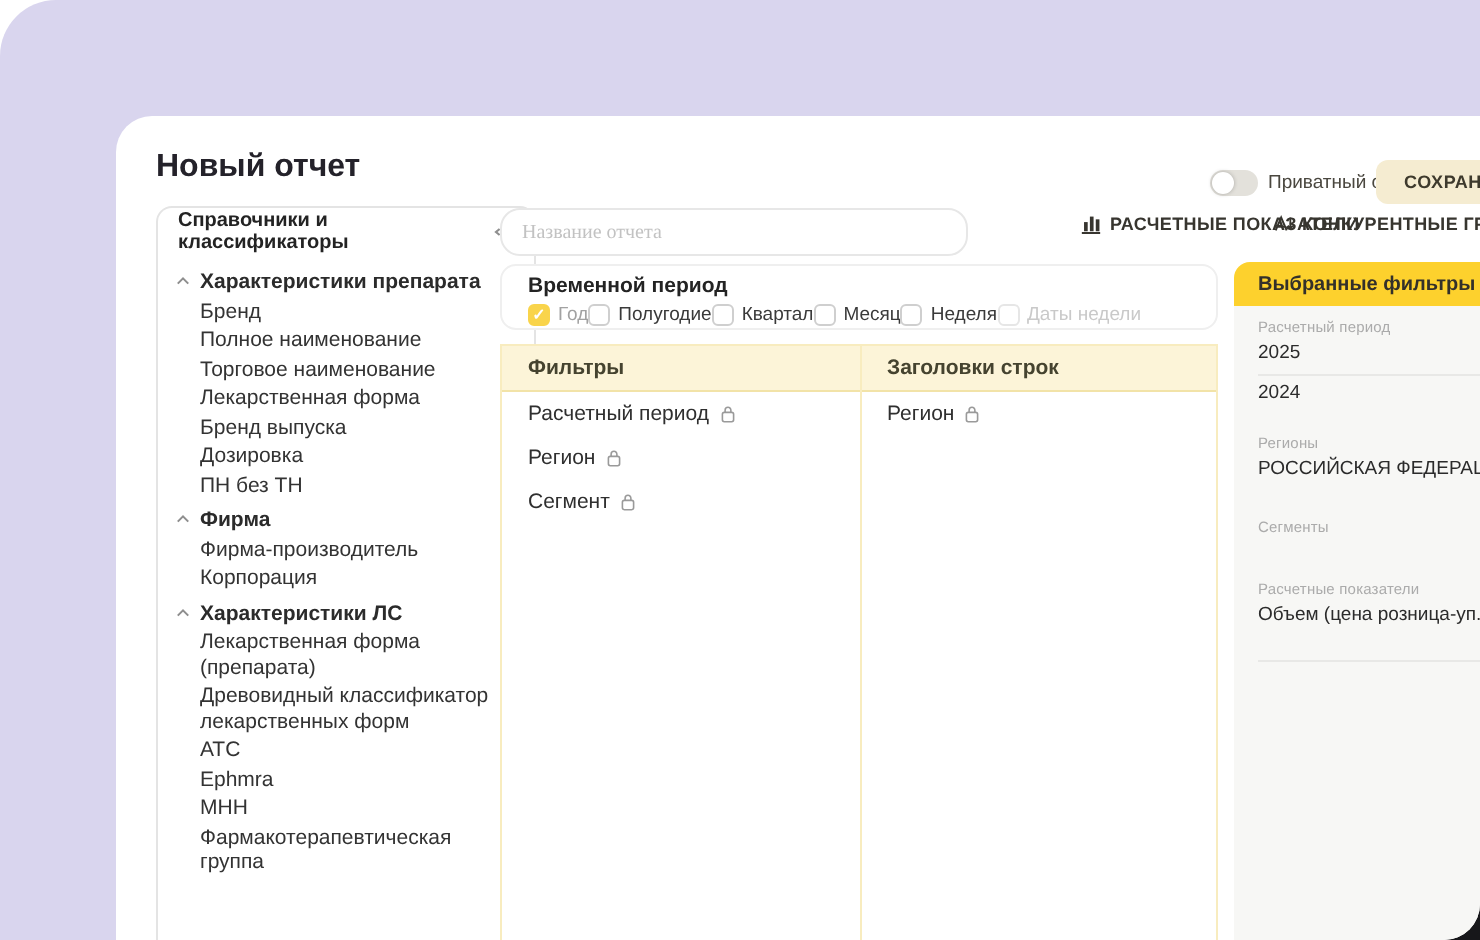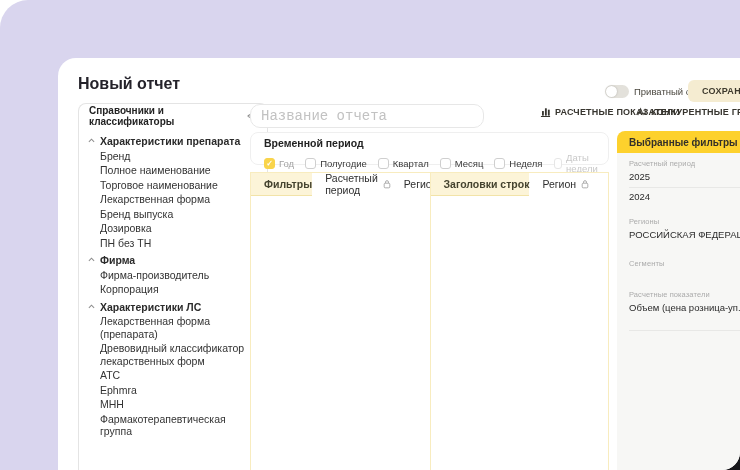--- a/index.html
+++ b/index.html
@@ -38,41 +38,41 @@
   .sb-list { position:relative; padding:7px 10px 0 6px; }
   .sb-group { position:relative; padding-left:15px; font-size:10.5px; font-weight:700; color:#2b2b2b;
               line-height:12.5px; margin-top:5px; cursor:pointer; }
   .sb-group:first-child { margin-top:0; }
   .sb-group .caret { position:absolute; left:3px; top:3px; }
   .sb-item { padding-left:15px; font-size:10.5px; color:#333; line-height:12.5px; margin-top:2px; cursor:pointer; }
   .sb-scroll { position:absolute; right:2px; top:97px; width:4px; height:268px; background:#929292; border-radius:2px; }
 
   
   .name-input { position:absolute; left:192px; top:46px; width:234px; height:24px; border:1px solid #e7e7e7;
-                border-radius:10px; padding:0 10px; font-family:Liberation Mono, monospace; font-size:14px; color:#333; }
+                border-radius:10px; padding:0 10px; font-family:Liberation Serif, serif; font-size:10px; color:#333; }
   .name-input::placeholder { color:#c2c2c2; }
 
   .period-box { position:absolute; left:192px; top:74px; width:359px; height:33px; border:1px solid #efefef;
                 border-radius:8px; background:#fff; padding:4px 0 0 13px; }
   .period-title { font-size:10.5px; font-weight:700; color:#232323; }
-  .period-opts { display:flex; align-items:center; gap:11px; margin-top:3px; }
+  .period-opts { display:flex; align-items:center; margin-top:3px; }
   .opt { display:flex; align-items:center; gap:4px; cursor:pointer; }
   .cb { width:11px; height:11px; border:1px solid #cfcfcf; border-radius:3px; background:#fff;
         display:inline-flex; align-items:center; justify-content:center; font-size:8px; color:#fff; }
   .opt.checked .cb { background:#f9d44b; border-color:#f9d44b; }
   .opt.checked .cb::after { content:"✓"; color:#fff; font-weight:700; }
   .opt .lbl { font-size:9.5px; color:#3a3a3a; }
   .opt.checked .lbl { color:#a2a2a2; }
   .opt.disabled .cb { border-color:#e6e6e6; }
   .opt.disabled .lbl { color:#c9c9c9; }
 
   
   .ftable { position:absolute; left:192px; top:114px; width:359px; height:298px; display:flex;
             border:1px solid #f8ecbf; border-bottom:none; }
-  .fcol { width:50%; display:flex; flex-direction:row; background:#fff; }
+  .fcol { width:50%; display:flex; flex-direction:column; background:#fff; }
   .fcol + .fcol { border-left:1px solid #f8ecbf; }
   .fhead { height:23px; background:#fcf4d8; border-bottom:1px solid #f2e3a8; display:flex; align-items:center;
            padding-left:13px; font-size:10.5px; font-weight:700; color:#45432f; }
   .frow { display:flex; align-items:center; gap:5px; padding-left:13px; height:22px; font-size:10.5px;
           color:#2f2f2f; cursor:grab; }
 
   
   .rpanel { position:absolute; left:559px; top:73px; width:200px; height:339px; }
   .rp-head { height:22px; background:#fdd12d; border-radius:8px 0 0 0; display:flex; align-items:center;
              padding-left:12px; font-size:10px; font-weight:700; color:#33302a; }

